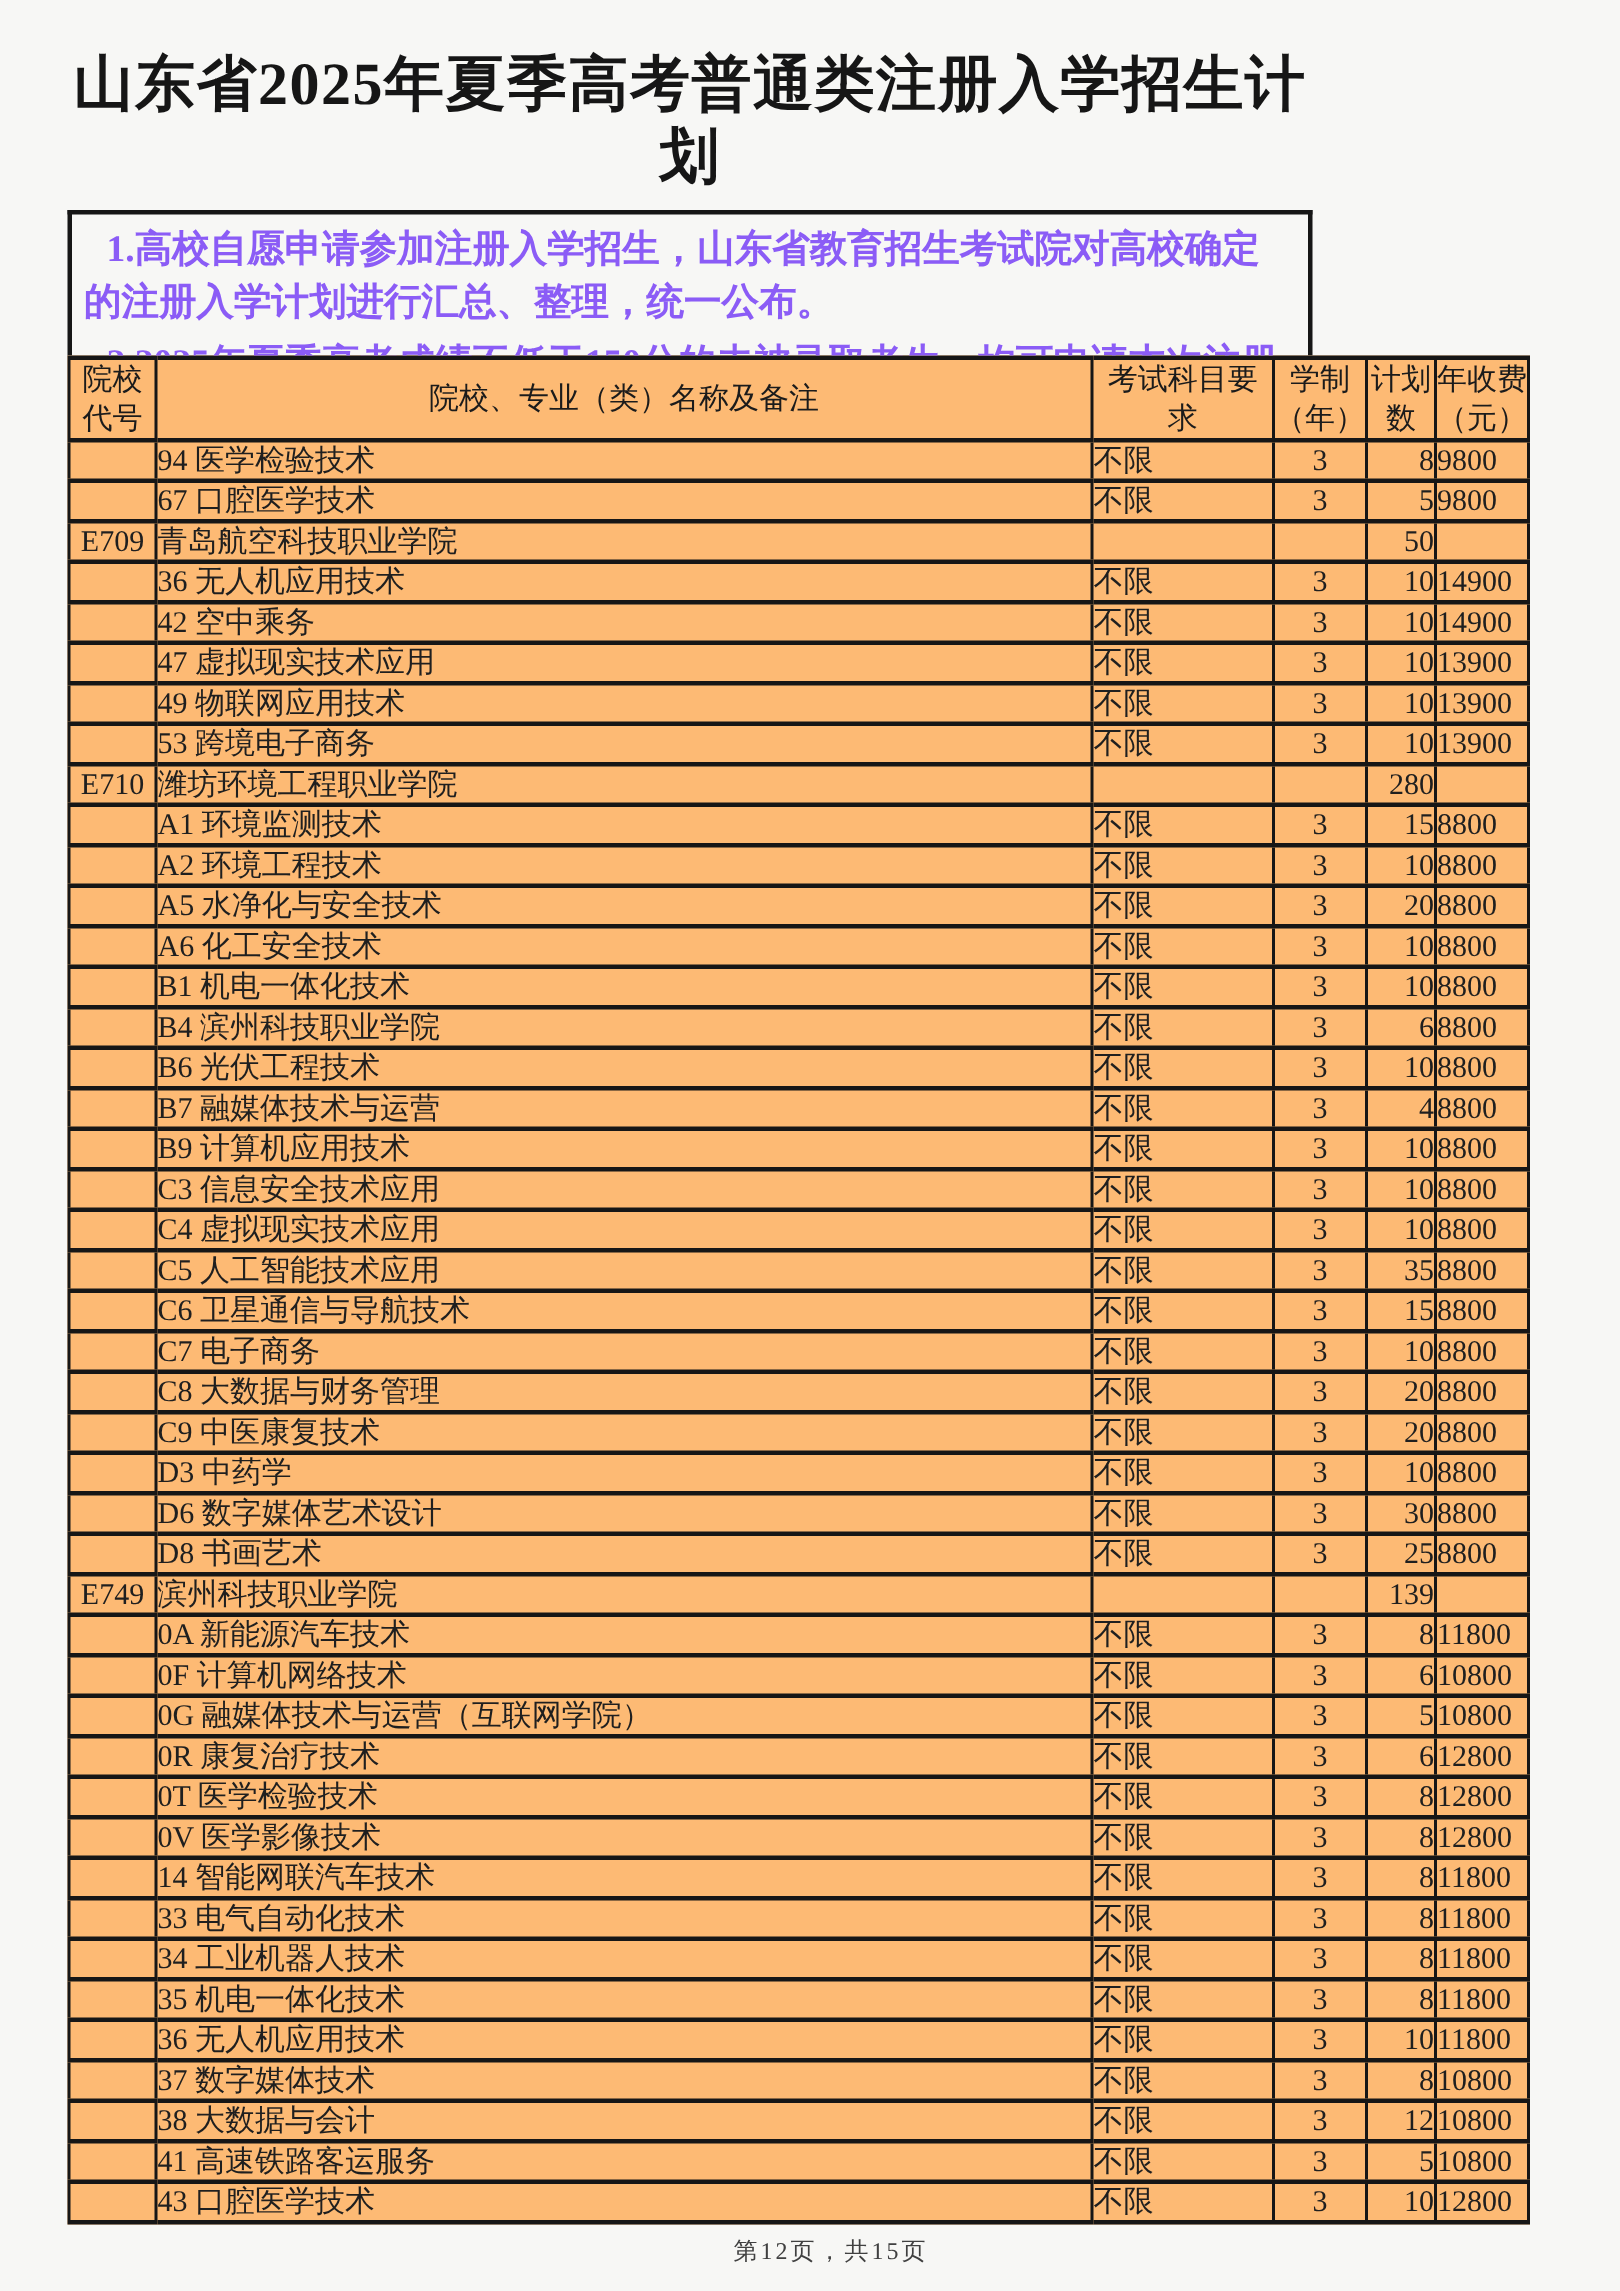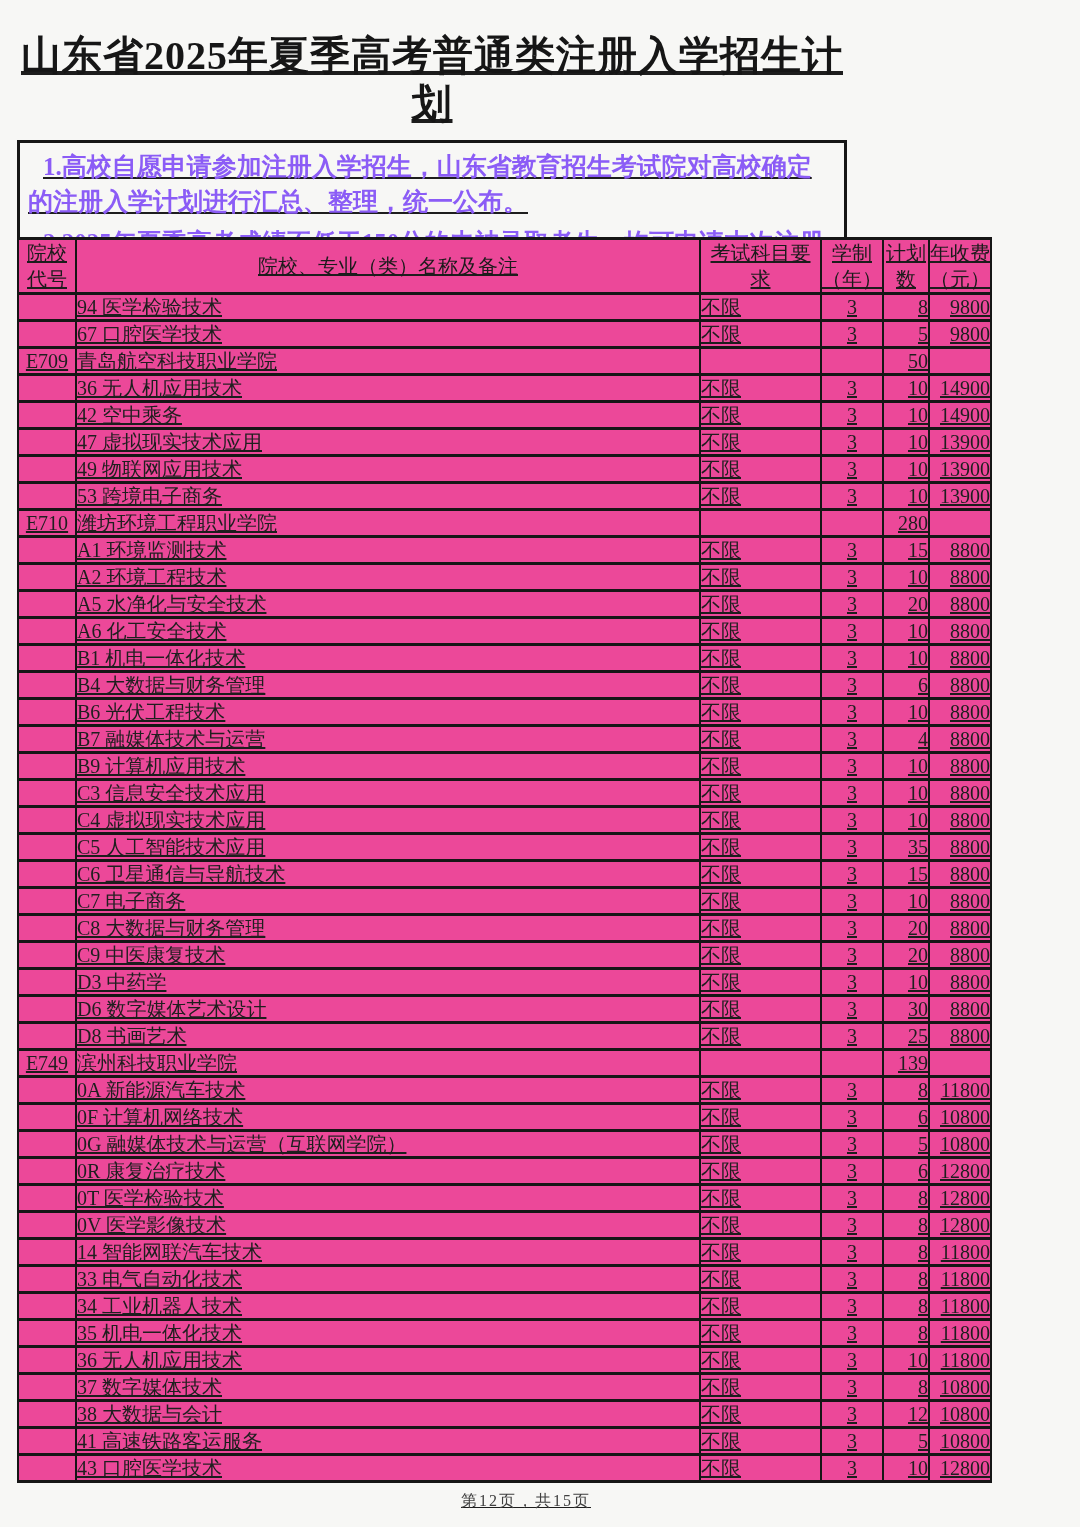--- a/index.html
+++ b/index.html
@@ -13,23 +13,22 @@
     font-family: "Liberation Serif", "DejaVu Serif", serif;
     color: #1d1d1d;
     overflow: hidden;
   }
   .page {
     position: relative;
     width: 1080px;
     height: 1527px;
   }
   .content {
-    margin-left: 17px;
+    margin-left: 45px;
     width: 830px;
-    text-decoration: underline;
   }
   .title {
     margin: 0;
     padding-top: 32px;
     text-align: center;
     font-size: 40px;
     line-height: 48px;
     font-weight: 700;
     letter-spacing: 1px;
     color: #161616;
@@ -50,21 +49,21 @@
     margin: 0;
     line-height: 35px;
     text-indent: 15px;
   }
   .notes p + p { margin-top: 6px; }
 
   table.plan-table {
     border-collapse: collapse;
     table-layout: fixed;
     width: 973px;
-    background: #ec4899;
+    background: #fdba74;
   }
   table.plan-table th,
   table.plan-table td {
     border: 2px solid #161616;
     border-top-width: 3px;
     border-bottom-width: 3px;
     padding: 0;
     overflow: hidden;
   }
   table.plan-table thead th {
@@ -83,21 +82,21 @@
     line-height: 24px;
     vertical-align: middle;
     white-space: nowrap;
     color: #1f1f1f;
   }
   td.cell-code  { padding-left: 5px; text-align: center; }
   td.cell-name  { padding-left: 9px; }
   td.cell-exam  { padding-left: 8px; }
   td.cell-years { text-align: center; }
   td.cell-plan  { text-align: right; padding-right: 4px; }
-  td.cell-fee   { text-align: right; padding-right: 6px; }
+  td.cell-fee   { text-align: left; padding-right: 6px; }
 
   .footer {
     margin-top: 8px;
     width: 1080px;
     margin-left: -31px;
     text-align: center;
     font-size: 16px;
     color: #404040;
     letter-spacing: 2px;
   }
@@ -245,21 +244,21 @@
           <tr>
             <td class="cell-code"></td>
             <td class="cell-name">B1 机电一体化技术</td>
             <td class="cell-exam">不限</td>
             <td class="cell-years">3</td>
             <td class="cell-plan">10</td>
             <td class="cell-fee">8800</td>
           </tr>
           <tr>
             <td class="cell-code"></td>
-            <td class="cell-name">B4 大数据与财务管理</td>
+            <td class="cell-name">B4 滨州科技职业学院</td>
             <td class="cell-exam">不限</td>
             <td class="cell-years">3</td>
             <td class="cell-plan">6</td>
             <td class="cell-fee">8800</td>
           </tr>
           <tr>
             <td class="cell-code"></td>
             <td class="cell-name">B6 光伏工程技术</td>
             <td class="cell-exam">不限</td>
             <td class="cell-years">3</td>

